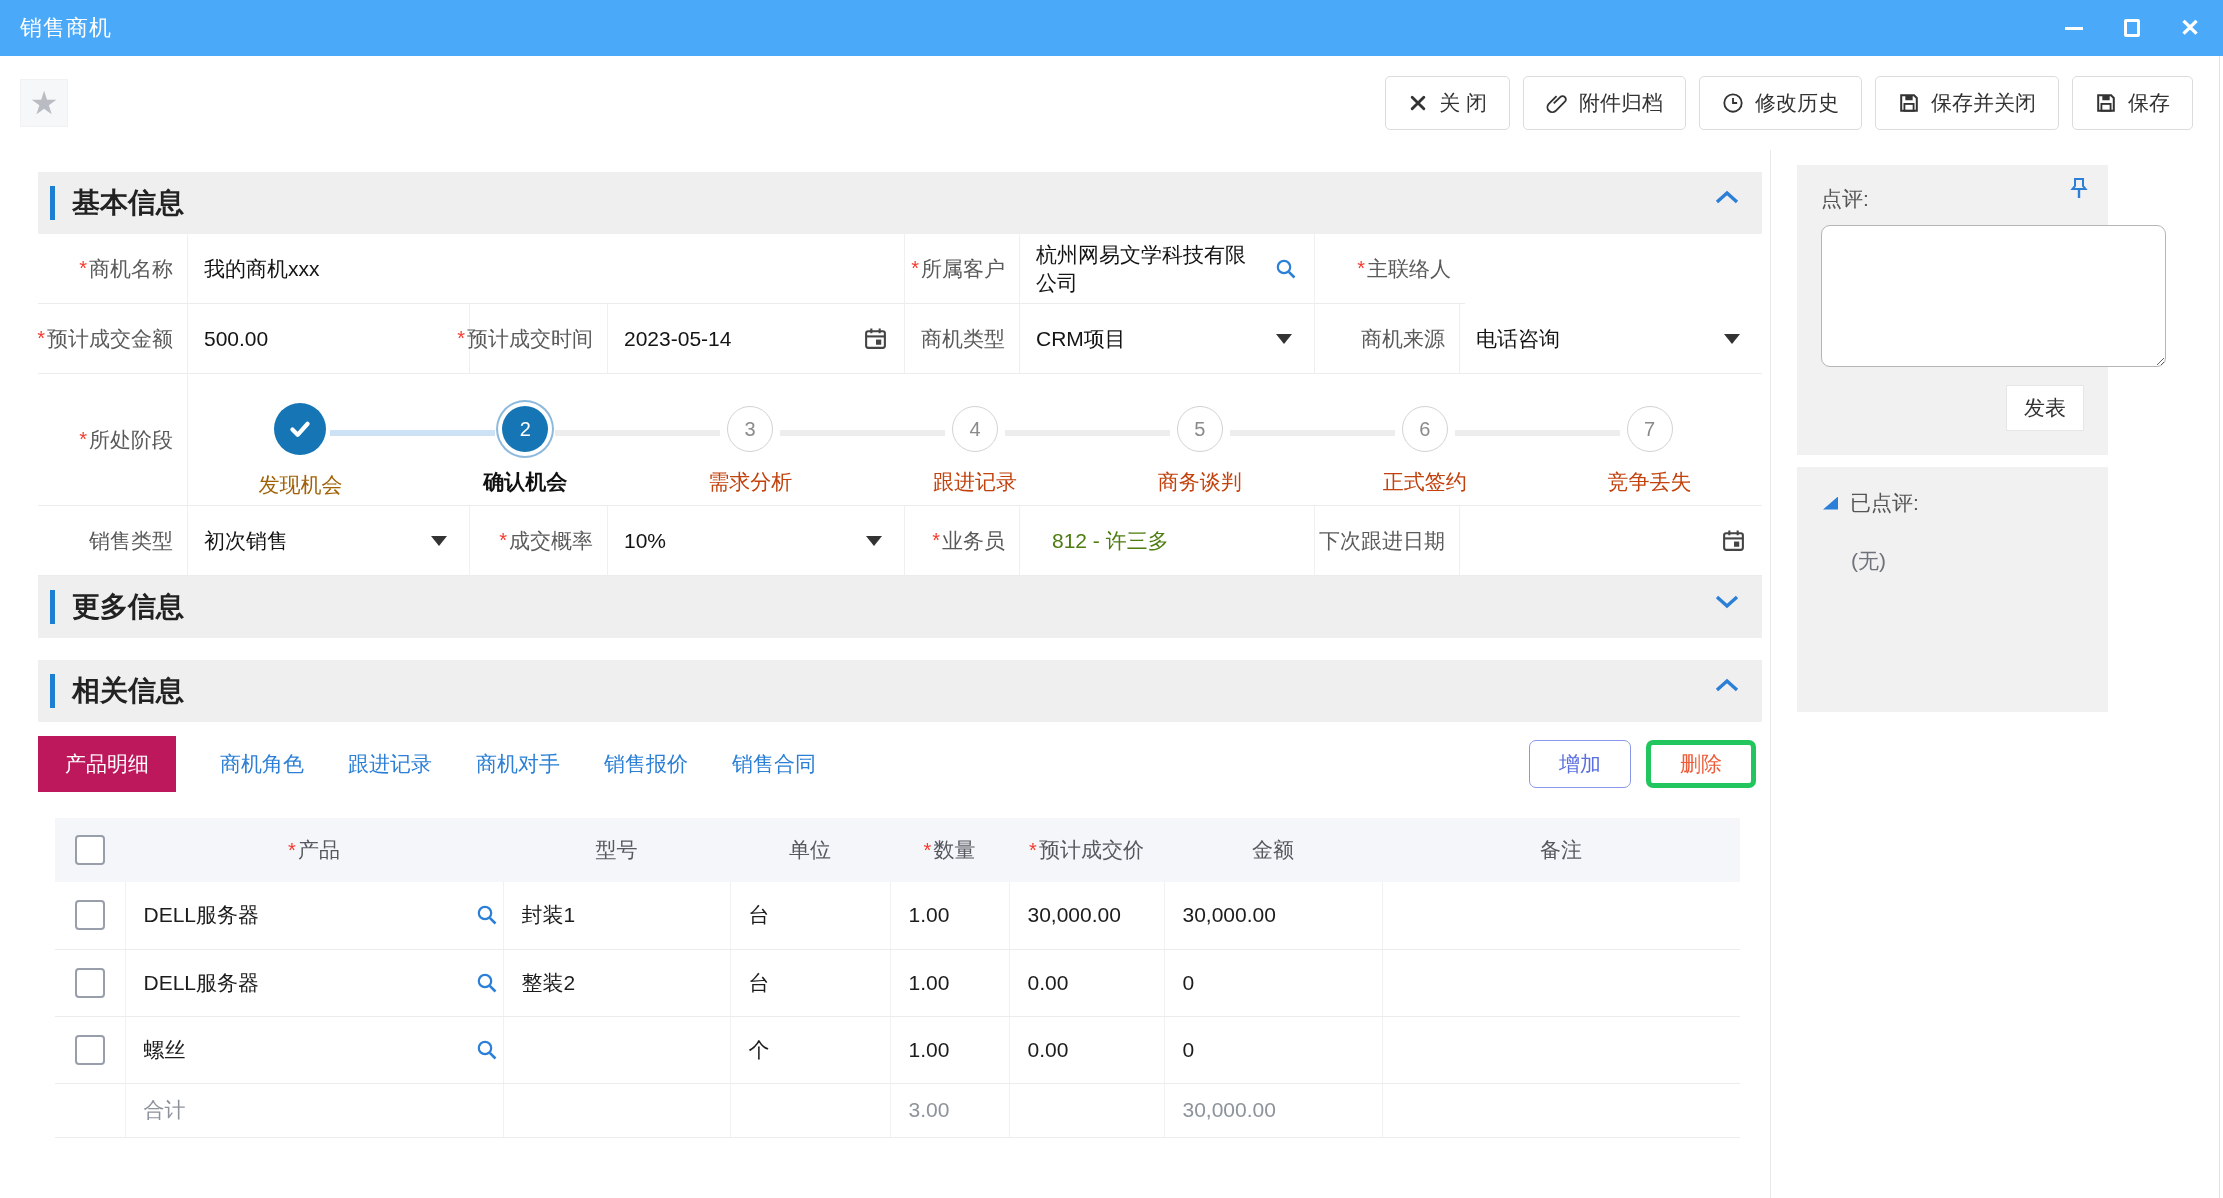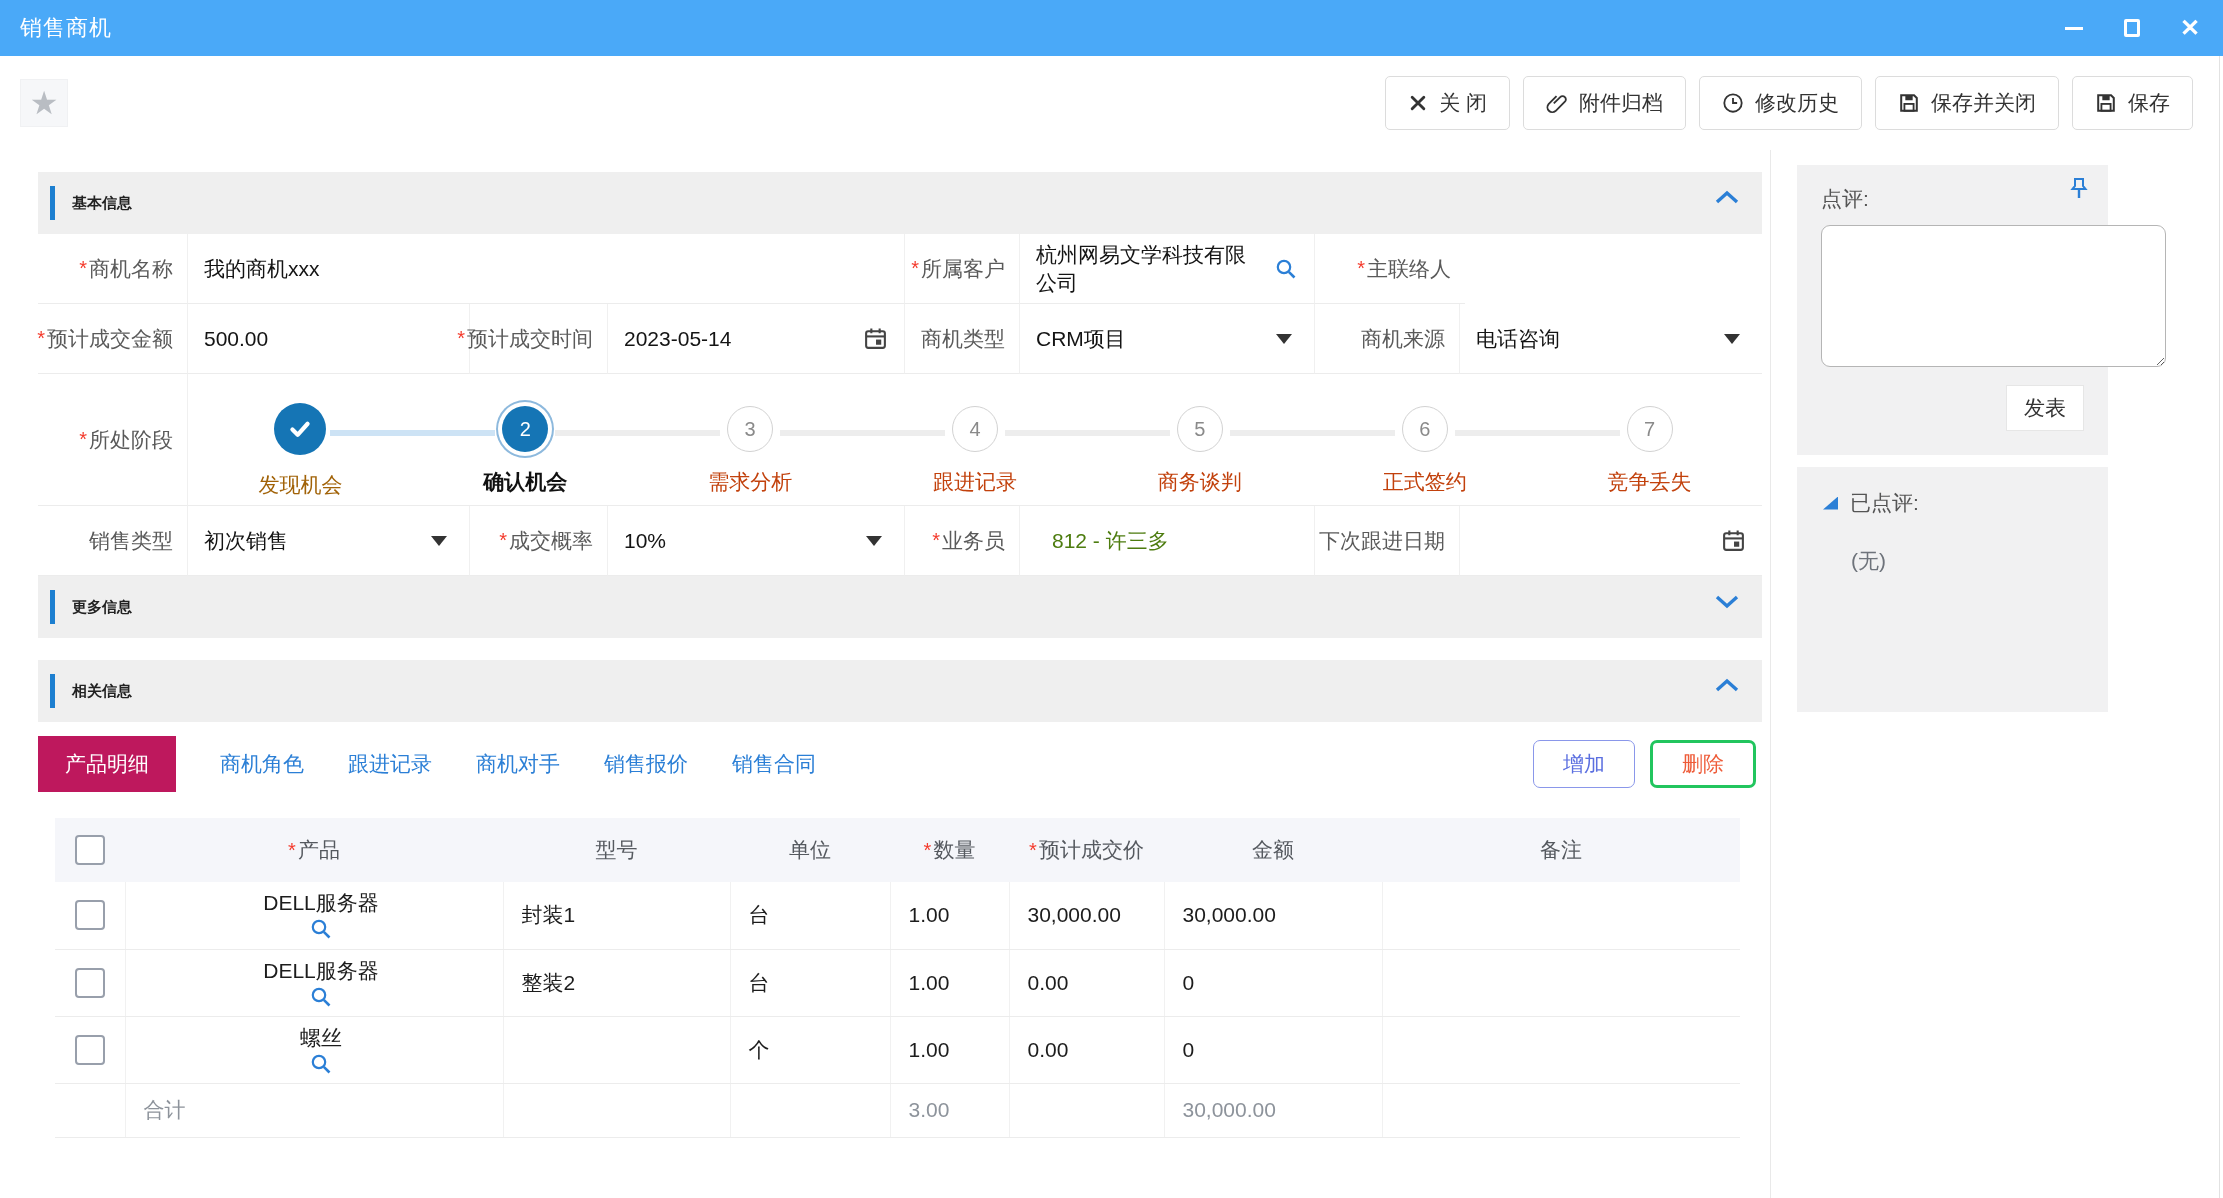--- a/index.html
+++ b/index.html
@@ -25,21 +25,21 @@
 
   
   .main { position:absolute; left:38px; top:172px; width:1724px; }
   .v-divider { position:absolute; left:1770px; top:150px; bottom:0; width:1px; background:#e9e9e9; }
   .v-edge { position:absolute; left:2219px; top:56px; bottom:0; width:1px; background:#e2e2e2; }
   .right-panel { position:absolute; left:1797px; top:165px; width:393px; }
 
   
   .sec-head { height:62px; background:#efefef; display:flex; align-items:center; padding-left:12px; position:relative; }
   .accent { width:5px; height:34px; background:#1d7fd0; margin-right:17px; }
-  .sec-title { font-size:15px; font-weight:bold; color:#222; }
+  .sec-title { font-size:28px; font-weight:bold; color:#222; }
   .sec-chevron { position:absolute; right:22px; top:18px; cursor:pointer; }
   .sec-gap { height:22px; background:#fff; }
 
   
   .frow { display:grid; height:70px; }
   .g1 { grid-template-columns:150px 717px 115px 295px 150px 297px; }
   .g2 { grid-template-columns:150px 282px 138px 297px 115px 295px 145px 302px; }
   .gs { grid-template-columns:150px 1574px; height:132px; }
   .cell { border-bottom:1px solid #ececec; border-right:1px solid #f0f0f0; display:flex; align-items:center; background:#fff; }
   .cell:last-child { border-right:none; }
@@ -70,33 +70,33 @@
 
   
   .tabs-row { display:flex; align-items:center; margin-top:14px; height:56px; }
   .tab { font-size:21px; color:#2b7fd6; cursor:pointer; margin-right:44px; }
   .tab.active { background:#be185d; color:#fff; height:56px; display:flex; align-items:center;
                 padding:0 27px; margin-right:44px; }
   .tab-actions { margin-left:auto; display:flex; gap:15px; margin-right:6px; }
   .btn-outline { height:48px; padding:0 29px; background:#fff; border-radius:7px; font-size:21px;
                  display:flex; align-items:center; cursor:pointer; }
   .btn-add { border:1px solid #8a97ea; color:#5b6fe0; }
-  .btn-del { border:3px solid #22c55e; color:#ee5b38; }
+  .btn-del { border:5px solid #22c55e; color:#ee5b38; }
 
   
   .ptable { margin:26px 0 0 17px; width:1685px; border-collapse:collapse; table-layout:fixed; }
   .ptable th { height:64px; background:#f5f6fa; font-size:21px; font-weight:normal; color:#55595f; text-align:center; }
   .ptable td { height:67px; border-bottom:1px solid #ececec; border-right:1px solid #f1f1f1;
                font-size:21px; color:#1c1c1c; padding-left:18px; background:#fff; }
   .ptable td:last-child { border-right:none; }
   .ptable tr.total td { height:54px; color:#8d939b; }
   .cbx { width:30px; height:30px; border:2px solid #989fab; border-radius:4px; background:#fff;
          display:inline-block; vertical-align:middle; cursor:pointer; }
   .cb-cell { text-align:center; padding-left:0 !important; }
-  .prod-cell { display:flex; align-items:center; justify-content:space-between; padding-right:4px;flex-direction:column; }
+  .prod-cell { display:flex; align-items:center; justify-content:space-between; padding-right:4px; }
   .dim { color:#9aa0a8; }
 
   
   .card { background:#f1f1f2; width:311px; }
   .card1 { height:290px; padding:20px 24px; position:relative; }
   .pin { position:absolute; right:18px; top:12px; cursor:pointer; }
   .cmt-label { font-size:21px; color:#555; }
   .cmt-area { display:block; margin-top:12px; width:345px; height:142px; border:1px solid #b5b5b5;
               border-radius:9px; background:#fff; resize:both; font-size:20px; padding:8px;
               font-family:"Liberation Sans", sans-serif; }

